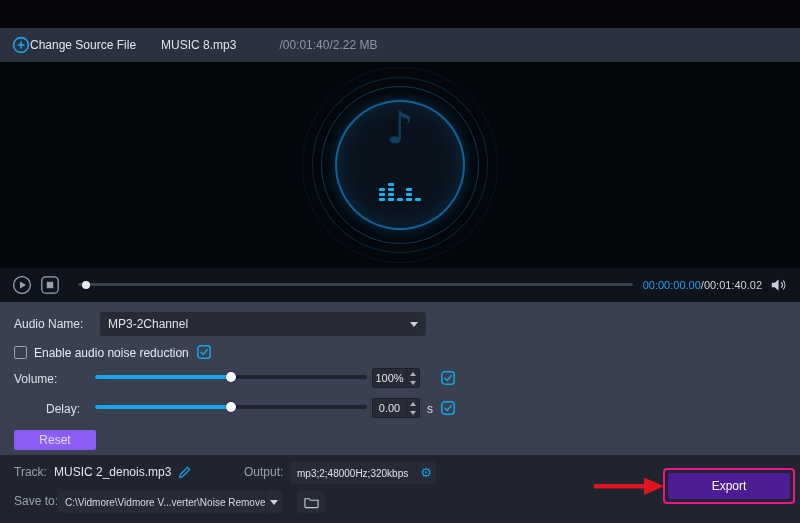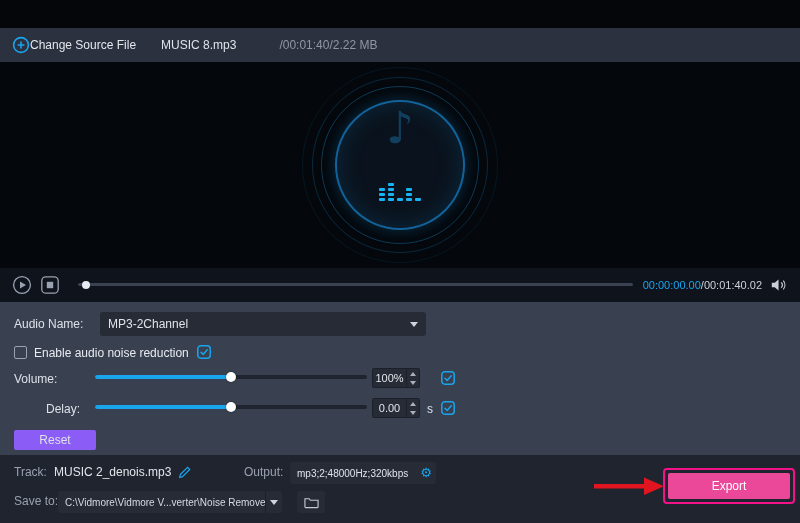--- a/index.html
+++ b/index.html
@@ -71,21 +71,21 @@
   .edit-icon{position:absolute;left:178px;top:9px;display:inline-flex;cursor:pointer;}
   .outbox{position:absolute;left:290px;top:7px;width:146px;height:22px;background:#262b36;border-radius:3px;display:flex;align-items:center;padding:0 4px 0 7px;cursor:pointer;}
   .outbox .txt{flex:1;font-size:10px;color:#dfe3ea;white-space:nowrap;overflow:hidden;}
   .gear{font-size:13px;color:#18a5ee;line-height:22px;cursor:pointer;font-family:"DejaVu Sans",sans-serif;}
   .pathbox{position:absolute;left:58px;top:36px;width:224px;height:22px;background:#262b36;border-radius:3px;display:flex;align-items:center;cursor:pointer;}
   .pathbox .txt{flex:1;font-size:10px;color:#d6dae2;padding:0 5px 0 7px;white-space:nowrap;overflow:hidden;}
   .pathbox .caret-cell{width:17px;height:100%;border-left:1px solid #1c202a;display:flex;align-items:center;justify-content:center;}
   .folder-btn{position:absolute;left:297px;top:36px;width:28px;height:22px;background:#262b36;border-radius:3px;display:flex;align-items:center;justify-content:center;cursor:pointer;}
 
   
-  .export{position:absolute;left:668px;top:473px;width:122px;height:26px;background:#ec4899;border-radius:2px;color:#ffffff;font-size:12px;display:flex;align-items:center;justify-content:center;cursor:pointer;z-index:3;}
+  .export{position:absolute;left:668px;top:473px;width:122px;height:26px;background:#4c1d95;border-radius:2px;color:#ffffff;font-size:12px;display:flex;align-items:center;justify-content:center;cursor:pointer;z-index:3;}
   .ann-box{position:absolute;left:663px;top:468px;width:132px;height:36px;border:2px solid #f3128a;border-radius:4px;z-index:4;pointer-events:none;}
   .ann-arrow{position:absolute;left:594px;top:476px;z-index:4;pointer-events:none;}
 </style>
 </head>
 <body>
 
 <div id="app">
 
 
   <div class="toolbar">

